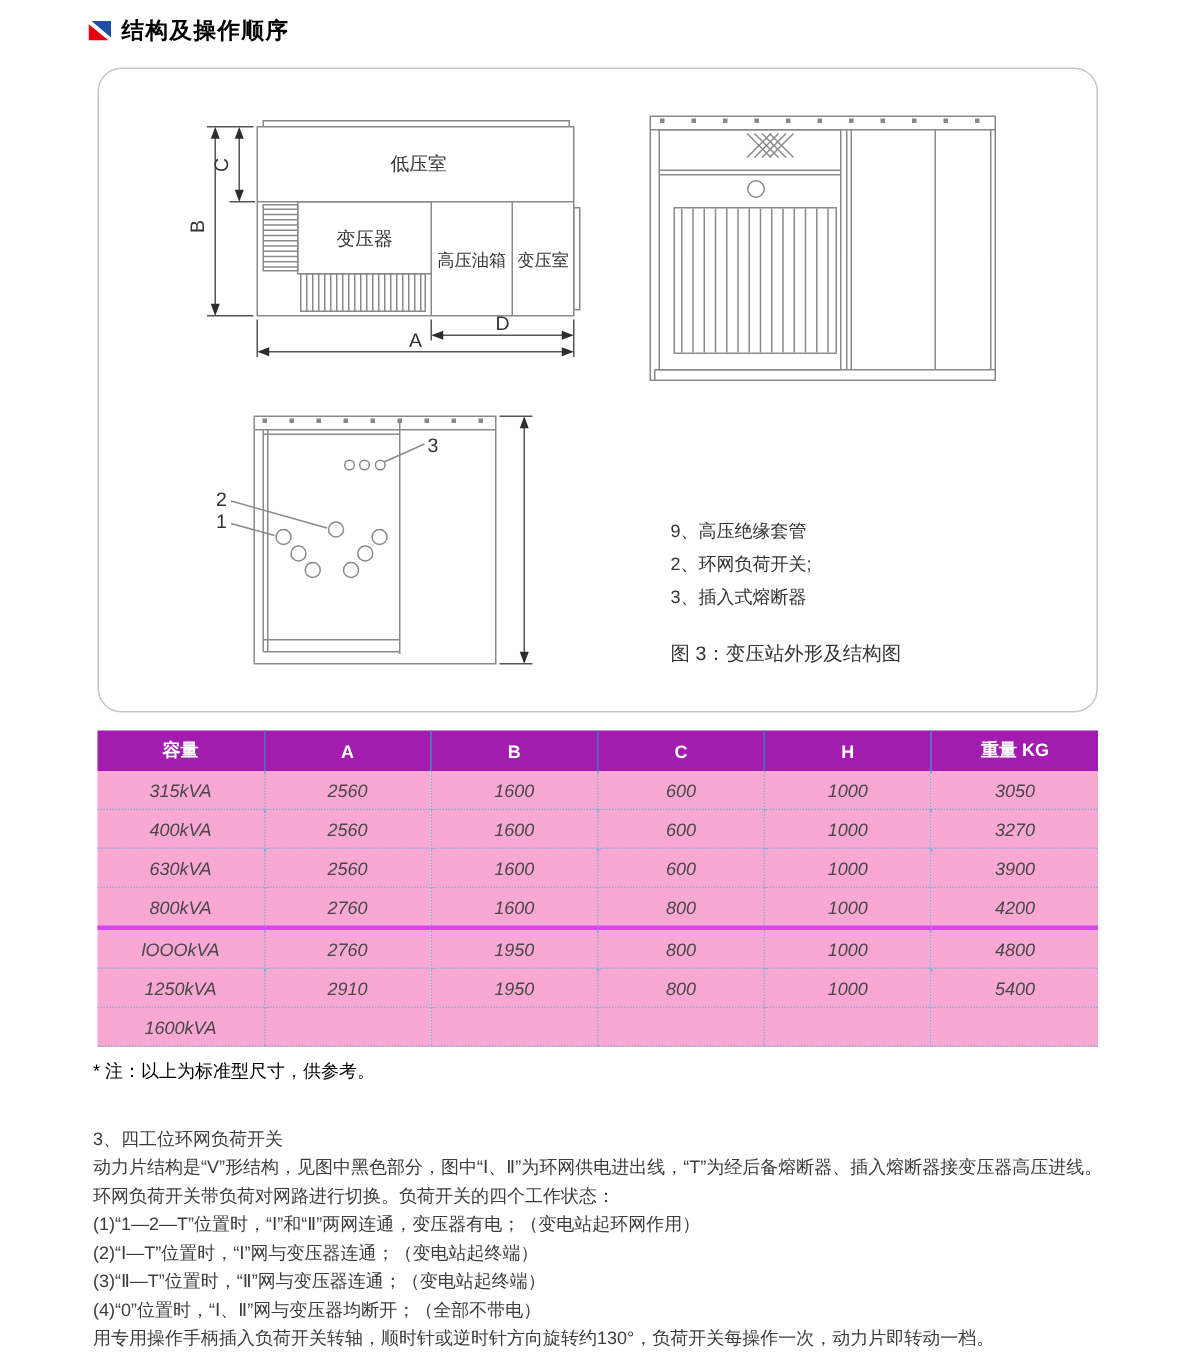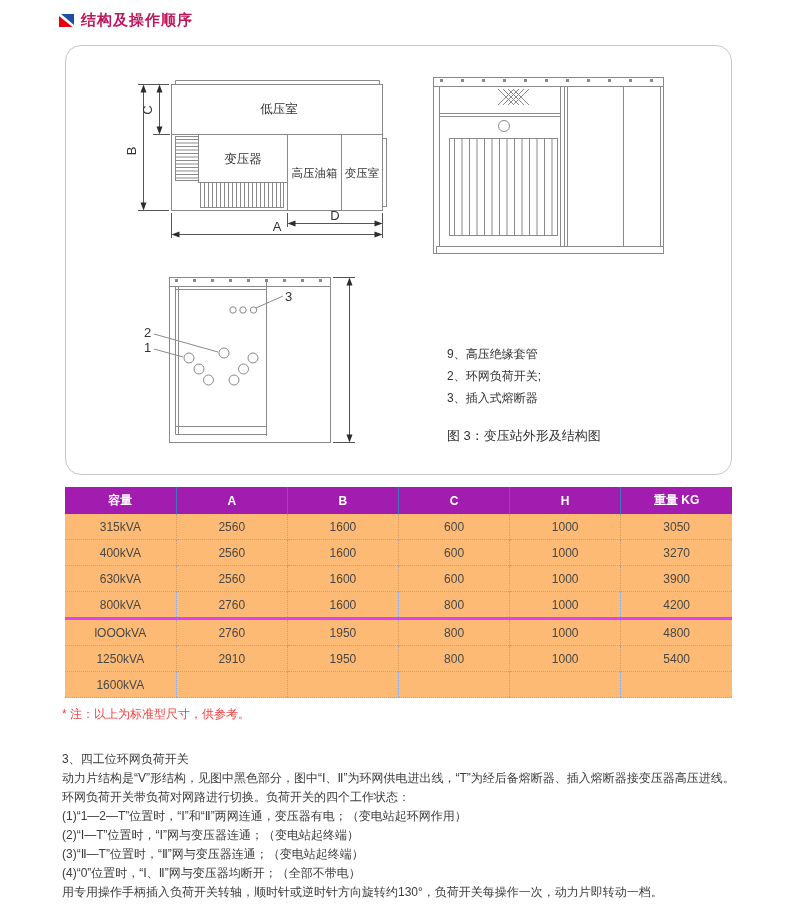--- a/index.html
+++ b/index.html
@@ -2,47 +2,47 @@
 <html><head>
 <meta charset="utf-8">
 <style>
   html,body{margin:0;padding:0;}
   body{
     width:800px;height:914px;position:relative;background:#ffffff;
     font-family:"Liberation Sans","DejaVu Sans",sans-serif;color:#3c3c3c;
     overflow:hidden;
   }
   .title-row{position:absolute;left:59px;top:11px;display:flex;align-items:center;gap:7px;}
-  .title-row h1{margin:0;font-size:15px;font-weight:bold;color:#be185d;letter-spacing:1px;}
+  .title-row h1{margin:0;font-size:15px;font-weight:bold;color:#000000;letter-spacing:1px;}
   .panel{
     position:absolute;left:65px;top:45px;width:665px;height:428px;
     border:1px solid #c6c6c6;border-radius:16px;background:#fff;
   }
   .panel svg{position:absolute;left:0;top:0;}
   .panel svg text{fill:#333;font-family:"Liberation Sans","DejaVu Sans",sans-serif;}
   .legend{position:absolute;left:381px;top:297px;font-size:12px;line-height:22px;color:#333;}
   .fig-caption{position:absolute;left:381px;top:381px;font-size:13px;color:#333;}
   table.spec{
     position:absolute;left:65px;top:487px;width:667px;
     border-collapse:collapse;table-layout:fixed;font-size:12px;color:#474747;
   }
   table.spec th{
     background:#a21caf;color:#ffffff;font-weight:bold;height:25px;
     font-size:12px;border-left:1px solid #3f76bb;
   }
   table.spec th:first-child{border-left:none;}
   table.spec td{
-    height:23px;text-align:center;background:#fdba74;
-    border-top:1px dotted #8fa9d6;border-left:1px dotted #8fa9d6;
+    height:23px;text-align:center;background:#f9a8d4;
+    border-top:1px dotted #8fa9d6;border-left:1px dotted #8fa9d6;font-style:italic;
   }
   table.spec td:first-child{border-left:none;}
   table.spec tbody tr:first-child td{border-top:none;}
   table.spec tbody tr:last-child td{border-bottom:1px dotted #8fa9d6;}
   table.spec tbody tr.solid-top td{border-top:3px solid #d946ef;}
-  .note{position:absolute;left:62px;top:706px;font-size:12px;color:#ef4444;}
+  .note{position:absolute;left:62px;top:706px;font-size:12px;color:#000000;}
   .section{position:absolute;left:62px;top:750px;width:680px;font-size:12px;line-height:19px;color:#3c3c3c;}
   .section .heading{margin:0;}
   .section p{margin:0;}
 </style>
 </head>
 <body>
 
 <div class="title-row">
   <svg width="15" height="13" viewBox="0 0 15 13">
     <polygon points="2,0 15,0 15,11" fill="#1c4fa1"></polygon>

